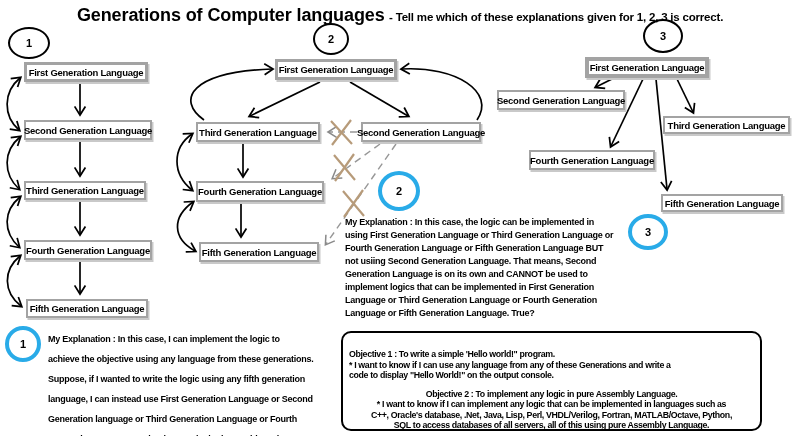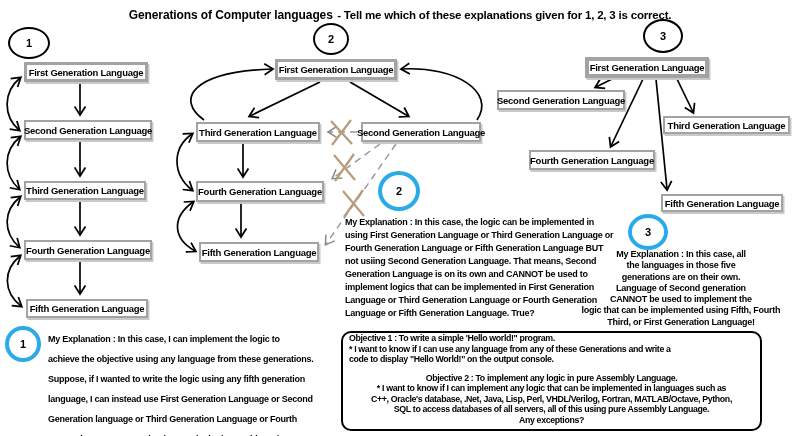--- a/index.html
+++ b/index.html
@@ -9,21 +9,21 @@
     --dashed-line:#979797;
     --background:#ffffff;
   }
   *{margin:0;padding:0;box-sizing:border-box;}
   html,body{width:800px;height:436px;background:var(--background);overflow:hidden;}
   body{font-family:"Liberation Sans", sans-serif;color:var(--ink);}
   #stage{position:relative;width:800px;height:436px;background:var(--background);}
   #arrows{position:absolute;left:0;top:0;z-index:1;}
 
   .page-title{position:absolute;left:0;top:5px;width:800px;text-align:center;font-weight:700;z-index:2;}
-  .page-title .t-main{font-size:12px;letter-spacing:-0.1px;margin-top:9px;}
+  .page-title .t-main{font-size:18px;letter-spacing:-0.1px;margin-top:9px;}
   .page-title .t-sub{font-size:11.5px;letter-spacing:-0.2px;margin-top:40px;}
 
   .gbox{position:absolute;z-index:2;background:#fff;border:2px solid #a3a3a3;
         display:flex;align-items:center;justify-content:center;
         font-weight:700;font-size:9.5px;letter-spacing:-0.25px;white-space:nowrap;
         box-shadow:1.5px 2px 0 #c9c9c9;}
   .gbox.b3{border-width:3px;}
   .gbox.b4{border-width:4px;}
 
   .numc{position:absolute;z-index:3;border:2px solid #000;border-radius:50%;
@@ -31,21 +31,21 @@
         font-weight:700;font-size:11px;background:transparent;}
   .numc.blue{border:4px solid var(--highlight-circle);}
 
   .expl{position:absolute;z-index:2;font-weight:700;font-size:9px;letter-spacing:-0.25px;
         line-height:20px;white-space:pre;}
   .expl.tight{line-height:13px;}
   .expl.centered{text-align:center;line-height:11.3px;}
 
   .obj-box{position:absolute;z-index:2;left:341px;top:331px;width:421px;height:100px;
            border:2.5px solid #000;border-radius:10px;background:#fff;
-           padding:0 6px;overflow:hidden;}
+           padding:16px 6px;overflow:hidden;}
   .obj-box .obj-para{font-weight:700;font-size:8.8px;letter-spacing:-0.35px;
                      line-height:10.5px;white-space:pre;}
   .obj-box .obj-para + .obj-para{margin-top:8px;text-align:center;}
 </style>
 </head>
 <body>
 
 <div id="stage">
 
   <svg id="arrows" width="800" height="436" viewBox="0 0 800 436">
@@ -134,27 +134,20 @@
 Generation Language to implement the logic to achieve the
 objective. True?</div>
   <div class="expl tight" style="left:345px;top:216px;width:292px">My Explanation : In this case, the logic can be implemented in
 using First Generation Language or Third Generation Language or
 Fourth Generation Language or Fifth Generation Language BUT
 not usiing Second Generation Language. That means, Second
 Generation Language is on its own and CANNOT be used to
 implement logics that can be implemented in First Generation
 Language or Third Generation Language or Fourth Generation
 Language or Fifth Generation Language. True?</div>
-  <div class="expl centered" style="left:562px;top:249px;width:238px">My Explanation : In this case, all
-the languages in those five
-generations are on their own.
-Language of Second generation
-CANNOT be used to implement the
-logic that can be implemented using Fifth, Fourth
-Third, or First Generation Language!</div>
 
   <div class="obj-box">
     <div class="obj-para">Objective 1 : To write a simple 'Hello world!" program.
 * I want to know if I can use any language from any of these Generations and write a
 code to display "Hello World!" on the output console.</div>
     <div class="obj-para">Objective 2 : To implement any logic in pure Assembly Language.
 * I want to know if I can implement any logic that can be implemented in languages such as
 C++, Oracle's database, .Net, Java, Lisp, Perl, VHDL/Verilog, Fortran, MATLAB/Octave, Python,
 SQL to access databases of all servers, all of this using pure Assembly Language.
 Any exceptions?</div>

